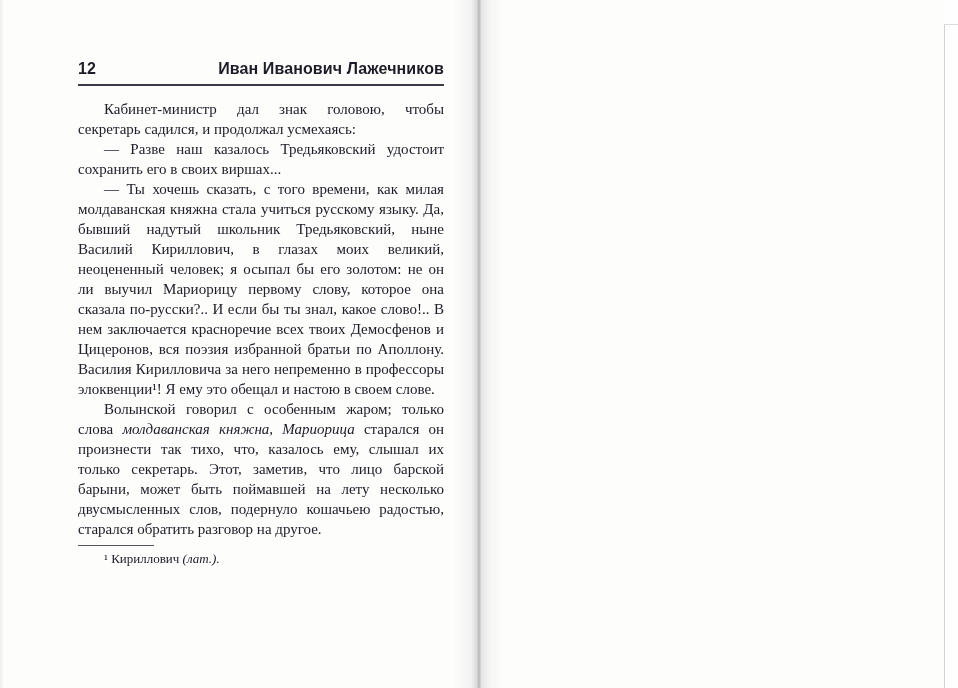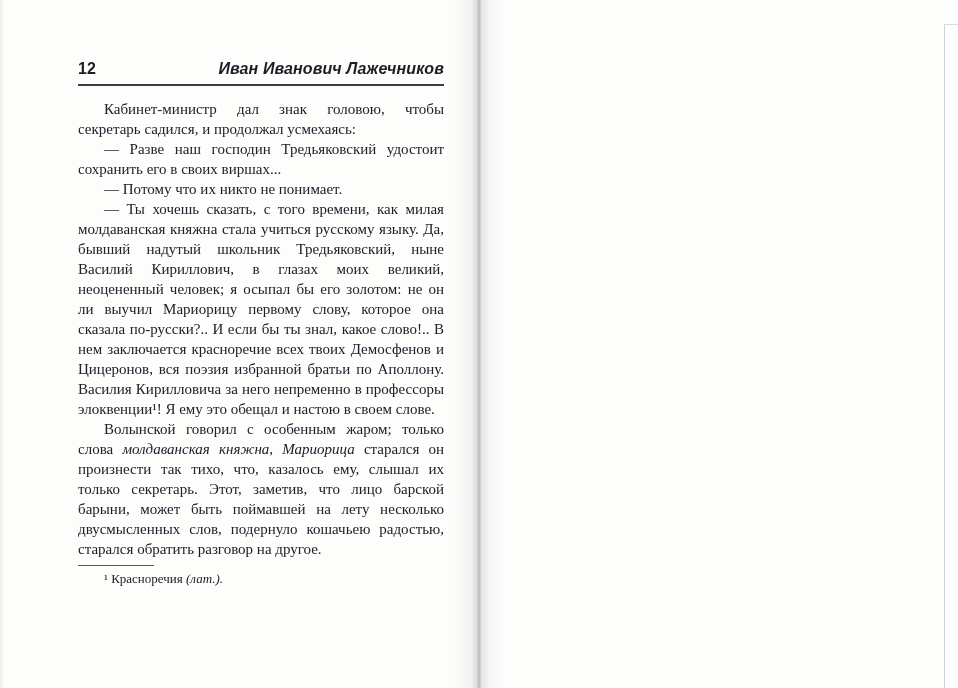--- a/index.html
+++ b/index.html
@@ -48,21 +48,21 @@
   .inner { position: absolute; top: 44px; }
   .inner-left  { left: 78px;  width: 366px; }
 
   .running-head {
     display: flex; justify-content: space-between; align-items: baseline;
     font-family: "Liberation Sans", "DejaVu Sans", sans-serif;
     font-weight: bold; font-size: 16px; color: #1d1d28;
     border-bottom: 2px solid #3c3c46;
     padding-bottom: 6px;
   }
-  .running-title { font-style: italic; letter-spacing: 0.1px; }
+  .running-title { letter-spacing: 0.1px; }
   .pagenum { font-style: normal; }
 
   .body-text {
     margin-top: 13px;
     font-size: 15px;
     line-height: 20px;
     text-align: justify;
   }
   .para { margin: 0; text-indent: 26px; }
   .para i { font-style: italic; }
@@ -80,28 +80,27 @@
 <div class="spread">
 
   <div class="page page-left">
     <div class="inner inner-left">
       <div class="running-head">
         <span class="pagenum">12</span>
         <span class="running-title">Иван Иванович Лажечников</span>
       </div>
       <div class="body-text">
           <p class="para"><span>Кабинет-министр дал знак головою, чтобы секретарь садился, и продолжал усмехаясь:</span></p>
-          <p class="para"><span>— Разве наш господин Тредьяковский удостоит сохранить его в своих виршах...</span></p>
-          <p class="para"><span>— Потому что их никто не понимает.</span></p>
+          <p class="para"><span>— Разве наш казалось Тредьяковский удостоит сохранить его в своих виршах...</span></p>
           <p class="para"><span>— Ты хочешь сказать, с того времени, как милая молдаванская княжна стала учиться русскому языку. Да, бывший надутый школьник Тредьяковский, ныне Василий Кириллович, в глазах моих великий, неоцененный человек; я осыпал бы его золотом: не он ли выучил Мариорицу первому слову, которое она сказала по-русски?.. И если бы ты знал, какое слово!.. В нем заключается красноречие всех твоих Демосфенов и Цицеронов, вся поэзия избранной братьи по Аполлону. Василия Кирилловича за него непременно в профессоры элоквенции¹! Я ему это обещал и настою в своем слове.</span></p>
           <p class="para"><span>Волынской говорил с особенным жаром; только слова </span><i>молдаванская княжна, Мариорица</i><span> старался он произнести так тихо, что, казалось ему, слышал их только секретарь. Этот, заметив, что лицо барской барыни, может быть поймавшей на лету несколько двусмысленных слов, подернуло кошачьею радостью, старался обратить разговор на другое.</span></p>
         </div>
       <div class="footnote">
         <div class="footnote-rule"></div>
-        <p class="footnote-text"><span>¹ Красноречия </span><i>(лат.).</i></p>
+        <p class="footnote-text"><span>¹ Кириллович </span><i>(лат.).</i></p>
       </div>
     </div>
   </div>
 
   <div class="page page-right">
     
   </div>
 
   <div class="edge-left"></div>
   <div class="gutter"></div>

